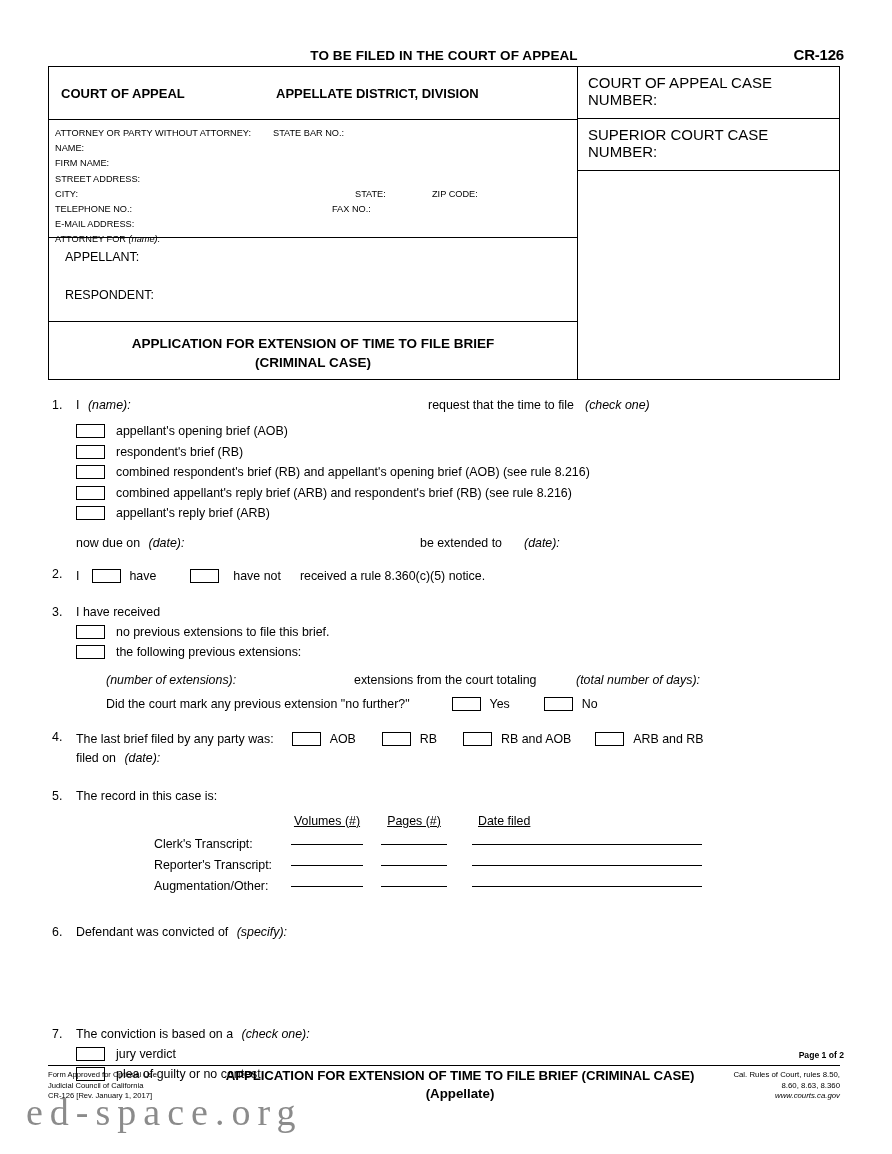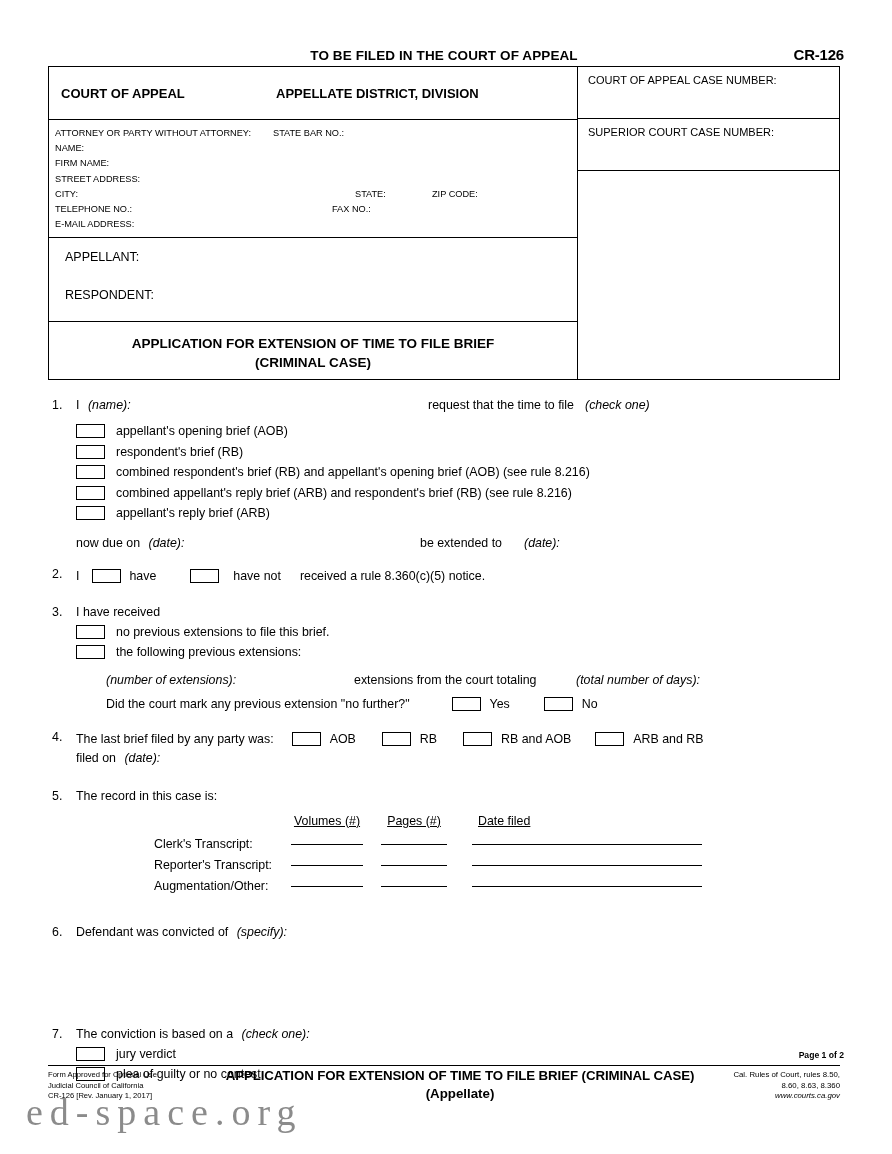--- a/index.html
+++ b/index.html
@@ -57,21 +57,21 @@
   }
   .party .p1 { margin-bottom:24px; }
 
   .title-blk {
     flex:1; display:flex; flex-direction:column; align-items:center;
     justify-content:flex-start; padding-top:14px;
   }
   .title-blk .t1 { font-size:13.5px; font-weight:bold; }
   .title-blk .t2 { font-size:13.5px; font-weight:bold; margin-top:4px; }
 
-  .cn { padding:7px 0 0 10px; font-size:11px; }
+  .cn { padding:7px 0 0 10px; font-size:15px; }
   .cn-1 { height:52px; border-bottom:1.1px solid #000; }
   .cn-2 { height:52px; border-bottom:1.6px solid #000; }
   .cn-3 { flex:1; }
 
   
   .body { position:absolute; left:48px; top:398px; width:800px; font-size:12.4px; }
   .item { position:relative; }
   .num { position:absolute; left:4px; width:22px; text-align:left; }
   .itxt { margin-left:28px; }
   .it { font-style:italic; }
@@ -146,20 +146,24 @@
         <div class="l">
           <span>CITY:</span>
           <span class="sub" style="left:300px;">STATE:</span>
           <span class="sub" style="left:377px;">ZIP CODE:</span>
         </div>
         <div class="l">
           <span>TELEPHONE NO.:</span>
           <span class="sub" style="left:277px;">FAX NO.:</span>
         </div>
         <div class="l">E-MAIL ADDRESS:</div>
+        <div class="l">
+          <span>ATTORNEY FOR</span>
+          <span class="ital">(name):</span>
+        </div>
       </div>
 
       <div class="party">
         <div class="p1">APPELLANT:</div>
         <div>RESPONDENT:</div>
       </div>
 
       <div class="title-blk">
         <div class="t1">APPLICATION FOR EXTENSION OF TIME TO FILE BRIEF</div>
         <div class="t2">(CRIMINAL CASE)</div>

